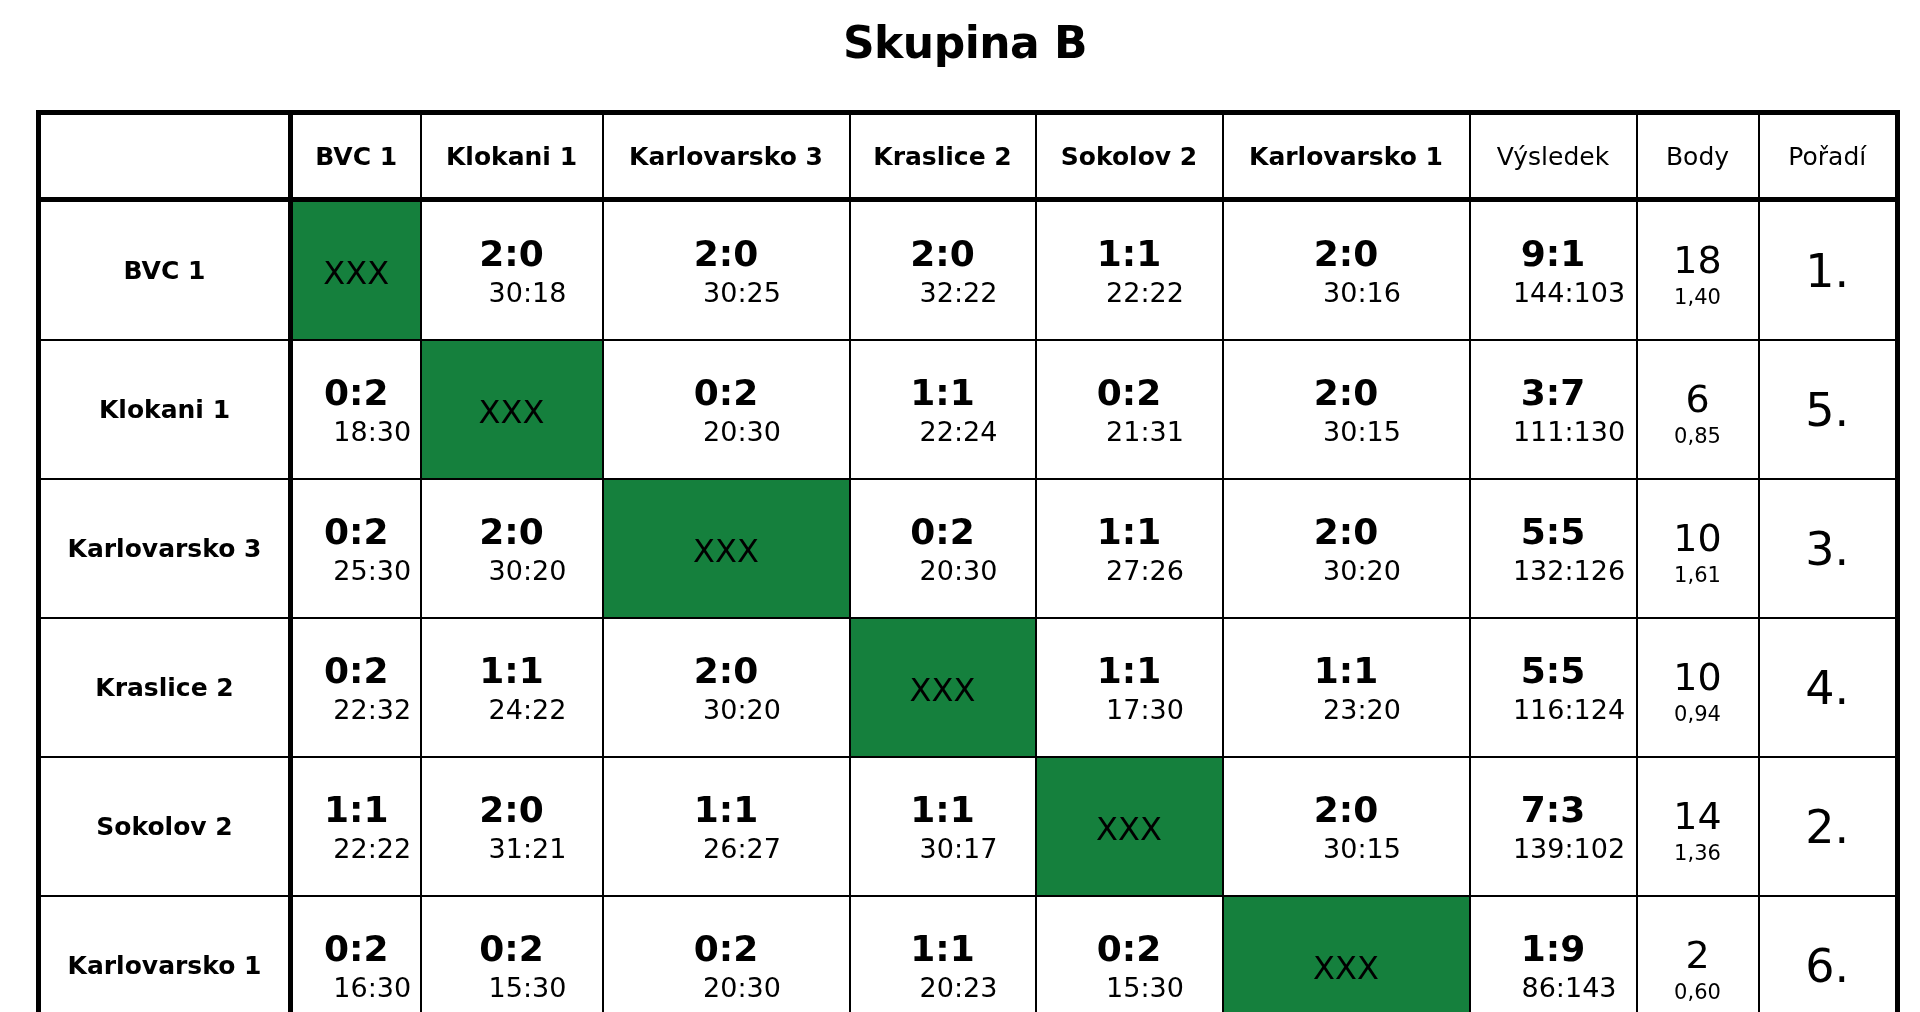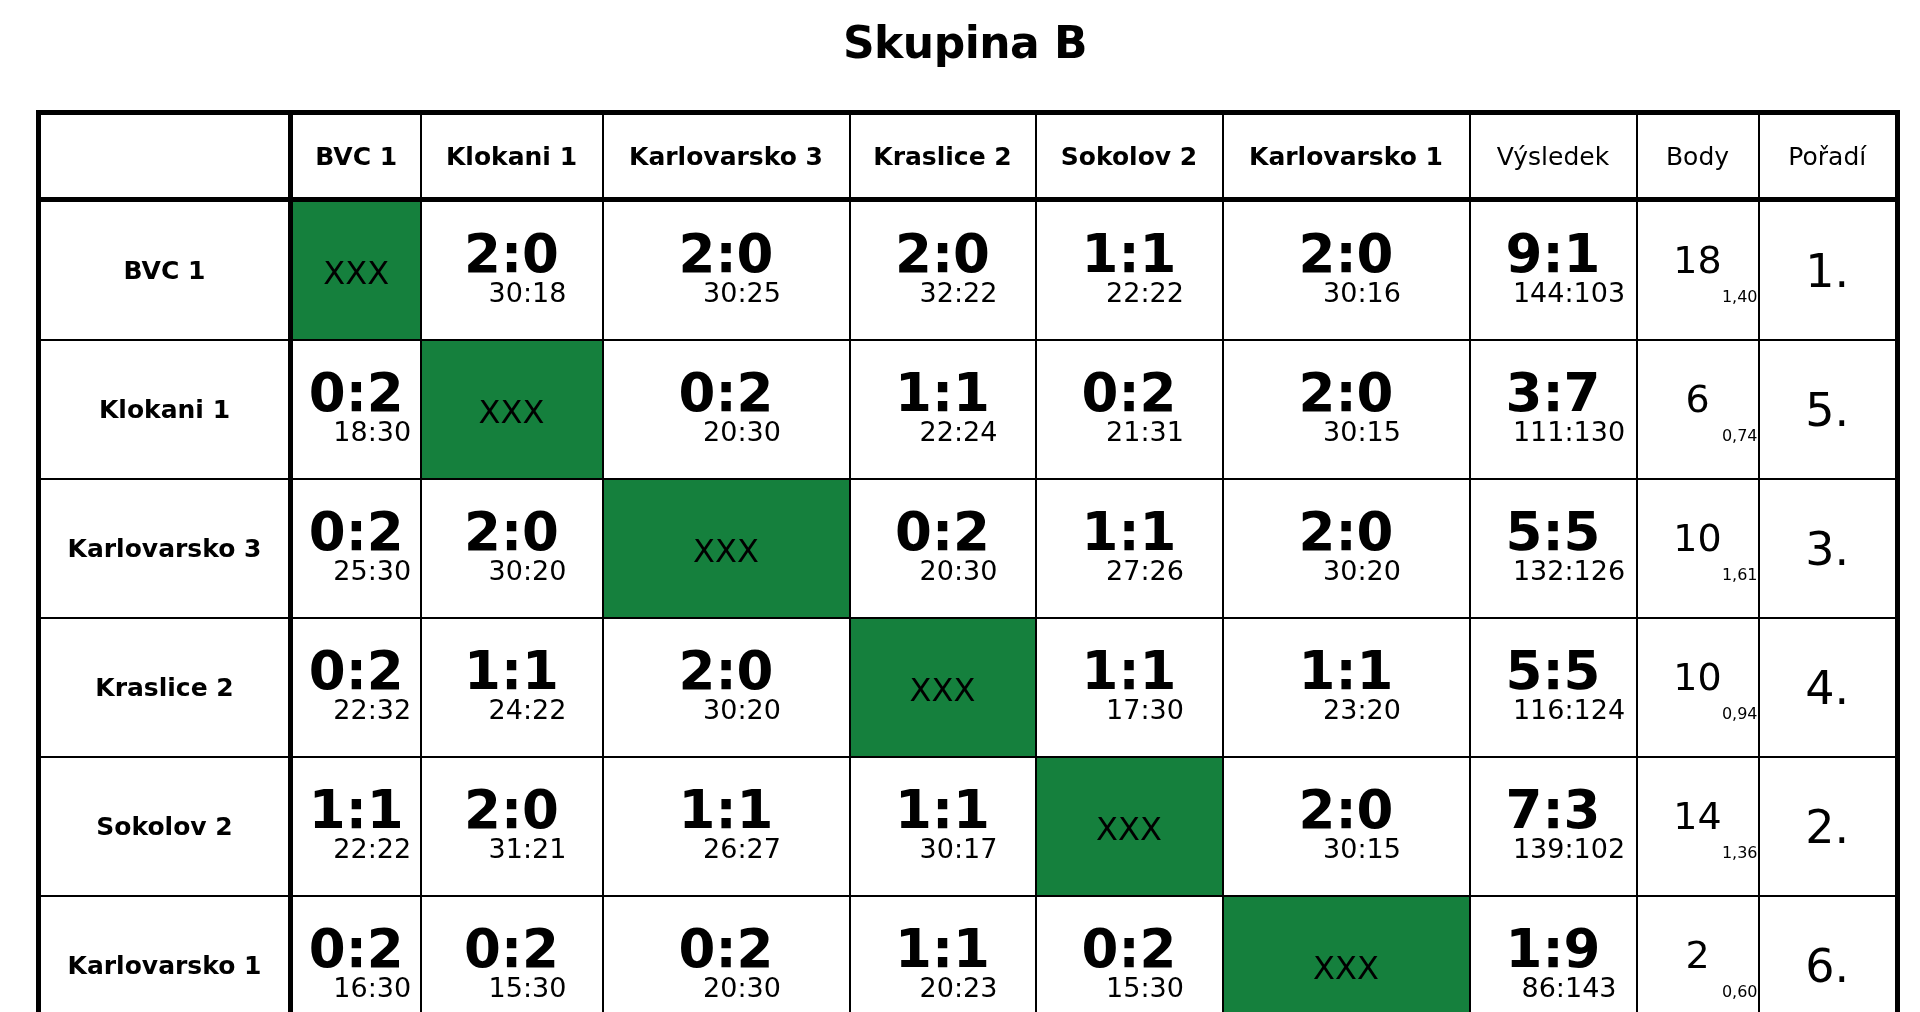--- a/index.html
+++ b/index.html
@@ -6,24 +6,24 @@
   body{width:1920px;height:1012px;overflow:hidden;position:relative;font-family:"DejaVu Sans","Liberation Sans",sans-serif;color:#000;}
   .title{position:absolute;left:0;top:12px;width:1930px;text-align:center;font-weight:bold;font-size:44px;line-height:62px;letter-spacing:-0.5px;}
   table.grid{position:absolute;left:36px;top:110px;width:1859px;height:900px;border-collapse:collapse;table-layout:fixed;border:5px solid #000;}
   table.grid td, table.grid th{border:2px solid #000;text-align:center;vertical-align:middle;padding:0;overflow:hidden;white-space:nowrap;}
   table.grid thead th{height:82px;font-size:25px;font-weight:bold;border-bottom:5px solid #000;}
   table.grid thead th.plain{font-weight:normal;}
   table.grid tbody td{height:133px;}
   .rowhead{font-weight:bold;font-size:25px;border-right:5px solid #000 !important;}
   .corner{border-right:5px solid #000 !important;}
   .xxx{background:#15803d;font-size:32px;font-weight:normal;padding-top:4px !important;}
-  .score{display:block;font-weight:bold;font-size:53px;line-height:44px;}
+  .score{display:block;font-weight:bold;font-size:36px;line-height:44px;}
   .pts{display:block;font-size:27px;line-height:34px;margin-left:32px;}
   .body-num{display:block;font-size:38px;line-height:52px;}
-  .ratio{display:block;font-size:16px;line-height:22px;text-align:right;}
+  .ratio{display:block;font-size:21px;line-height:22px;}
   .rank{font-size:46px;}
 </style>
 </head>
 <body>
 
 <div class="title">Skupina B</div>
 
 <table class="grid">
   <colgroup>
     <col style="width:252px">
@@ -107,21 +107,21 @@
         <td>
           <span class="score">2:0</span>
           <span class="pts">30:15</span>
         </td>
         <td>
           <span class="score">3:7</span>
           <span class="pts">111:130</span>
         </td>
         <td>
           <span class="body-num">6</span>
-          <span class="ratio">0,74</span>
+          <span class="ratio">0,85</span>
         </td>
         <td class="rank">5.</td>
       </tr>
       <tr>
         <td class="rowhead">Karlovarsko 3</td>
         <td>
           <span class="score">0:2</span>
           <span class="pts">25:30</span>
         </td>
         <td>

